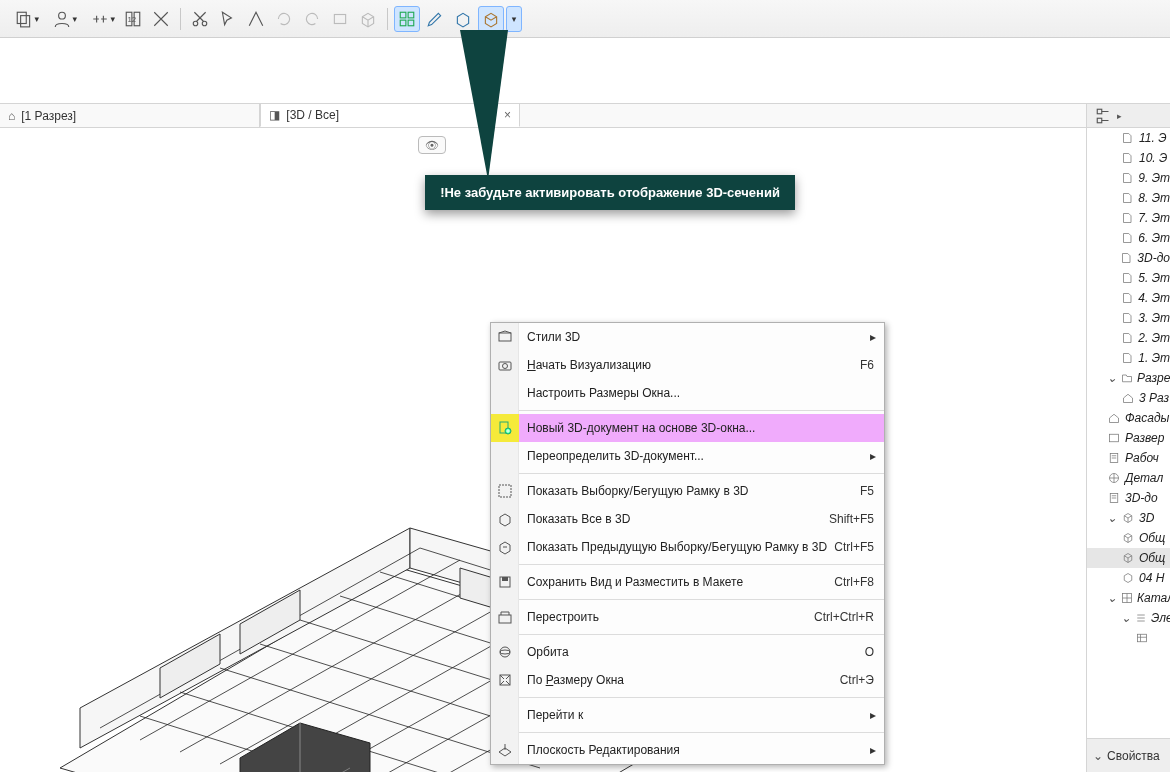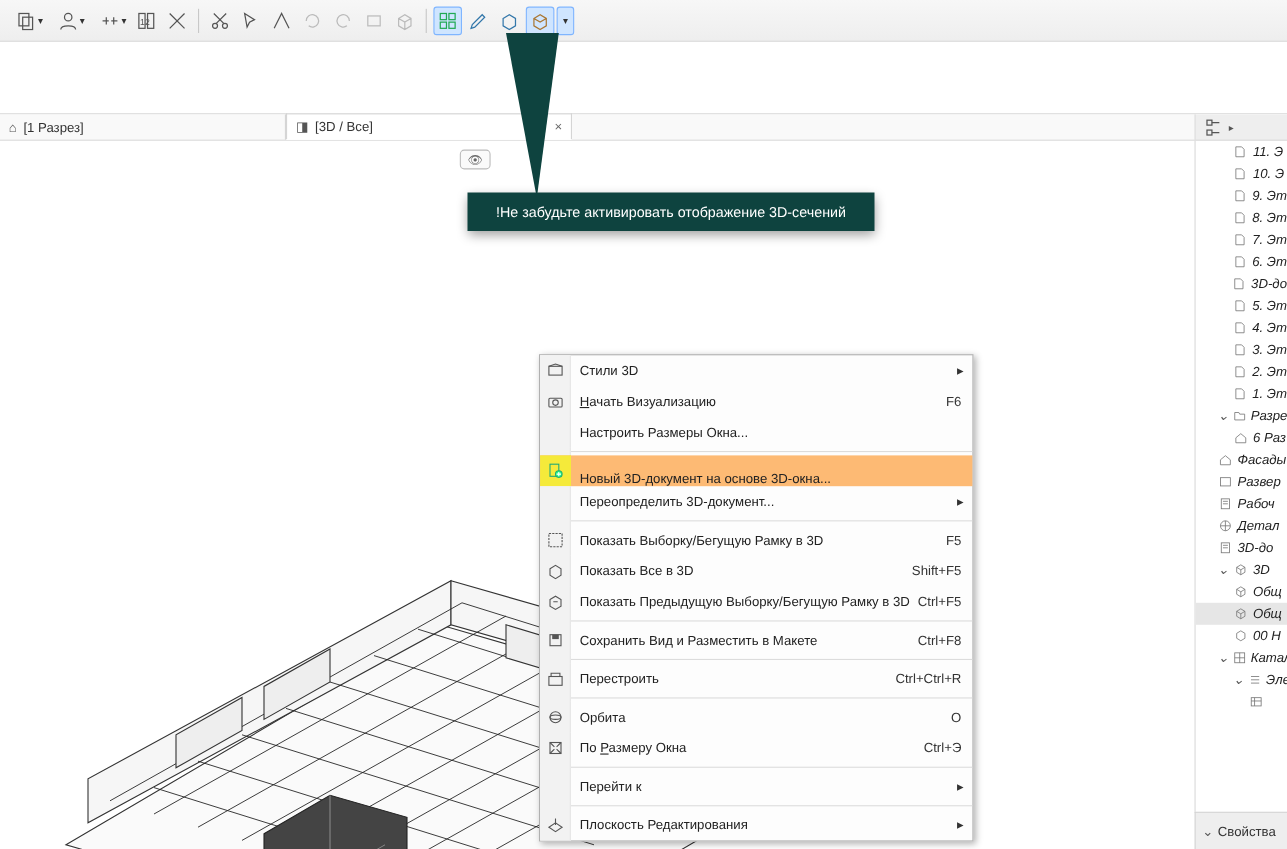--- a/index.html
+++ b/index.html
@@ -44,32 +44,32 @@
 .nav-item .arrow{width:10px;display:inline-block;text-align:center;color:#555;}
 .nav-item.sel { background:#e6e6e6;}
 .nav-ico{width:14px;height:14px;display:inline-flex;align-items:center;justify-content:center;color:#555;font-size:11px;}
 .nav-ico svg{width:12px;height:12px;}
 
 
 .propbar { position:absolute; right:0; bottom:0; width:84px; height:34px; background:#eeeeee; border-left:1px solid #d5d5d5; border-top:1px solid #d5d5d5; display:flex; align-items:center; padding:0 6px; gap:4px; color:#333;}
 .propbar .arrow{color:#555;}
 
 
-.callout { position:absolute; left:425px; top:175px; width:370px; background:#0e433f; color:#fff; box-shadow:0 4px 10px rgba(0,0,0,.4); padding:10px 12px; text-align:center; font-weight:normal; font-size:13px;}
+.callout { position:absolute; left:425px; top:175px; width:370px; background:#0e433f; color:#fff; box-shadow:0 4px 10px rgba(0,0,0,.4); padding:10px 12px; text-align:center; font-weight:bold; font-size:13px;}
 .cal-svg{position:absolute;left:448px;top:30px;pointer-events:none;}
 
 
 .ctxmenu { position:absolute; left:490px; top:322px; width:395px; background:#fdfdfd; border:1px solid #b0b0b0; box-shadow:2px 2px 6px rgba(0,0,0,.3); }
 .ctx-row { height:28px; display:flex; align-items:center; position:relative; }
 .ctx-row .ico-col{width:28px; height:100%; background:#f2f2f2; border-right:1px solid #e6e6e6; display:flex; align-items:center; justify-content:center; color:#555;}
 .ctx-row .ico-col svg{width:16px;height:16px;}
 .ctx-row .lbl{padding-left:8px; color:#222; flex:1;}
 .ctx-row .sc{padding-right:10px; color:#333; font-size:12px;}
 .ctx-row .sub{padding-right:8px; color:#333;}
-.ctx-row.hl{ background:#fdba74;align-items:flex-end; }
+.ctx-row.hl{ background:#f0abfc; }
 .ctx-row.hl .ico-col{ background:#f5ea3a; border-right-color:#f5ea3a;}
 .ctx-sep { height:1px; margin:3px 0 3px 28px; background:#dcdcdc; }
 .ctx-icocol-bg{position:absolute;left:0;top:0;bottom:0;width:28px;background:#f2f2f2;border-right:1px solid #e6e6e6;}
 .u{text-decoration:underline;}
 
 
 .building { position:absolute; left:40px; top:260px; width:760px; height:500px; }
 .building svg{width:100%;height:100%;}
 
 </style>
@@ -522,21 +522,21 @@
           </svg>
         </span>
         <span>Разрез</span>
       </div>
       <div class="nav-item in2">
         <span class="nav-ico">
           <svg viewBox="0 0 16 16">
             <path d="M2 8l6-5 6 5v6H2z" fill="none" stroke="#777"></path>
           </svg>
         </span>
-        <span>6 Раз</span>
+        <span>3 Раз</span>
       </div>
       <div class="nav-item in1">
         <span class="nav-ico">
           <svg viewBox="0 0 16 16">
             <path d="M2 8l6-5 6 5v6H2z" fill="none" stroke="#777"></path>
           </svg>
         </span>
         <span>Фасады</span>
       </div>
       <div class="nav-item in1">
@@ -598,21 +598,21 @@
           </svg>
         </span>
         <span>Общ</span>
       </div>
       <div class="nav-item in2">
         <span class="nav-ico">
           <svg viewBox="0 0 16 16">
             <path d="M3 5l5-3 5 3v6l-5 3-5-3z" fill="none" stroke="#777"></path>
           </svg>
         </span>
-        <span>00 Н</span>
+        <span>04 Н</span>
       </div>
       <div class="nav-item in1">
         <span class="arrow">⌄</span>
         <span class="nav-ico">
           <svg viewBox="0 0 16 16">
             <rect x="2" y="2" width="12" height="12" fill="none" stroke="#777"></rect>
             <path d="M2 8h12M8 2v12" stroke="#777"></path>
           </svg>
         </span>
         <span>Катало</span>

